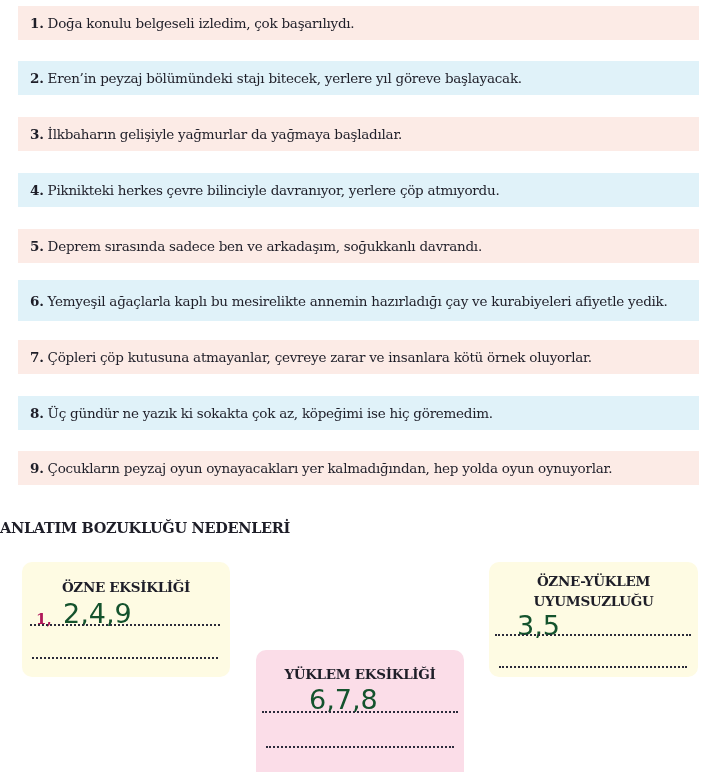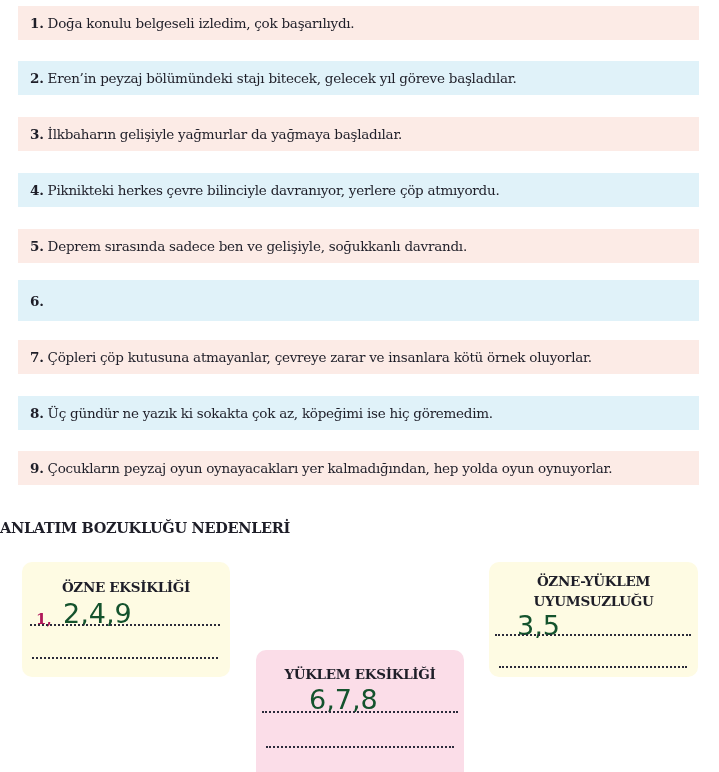--- a/index.html
+++ b/index.html
@@ -26,36 +26,37 @@
 </head>
 <body>
 
 <div>
   <div class="row pink" style="top:6px;">
     <span class="num">1.</span>
     <span>Doğa konulu belgeseli izledim, çok başarılıydı.</span>
   </div>
   <div class="row blue" style="top:61px;">
     <span class="num">2.</span>
-    <span>Eren’in peyzaj bölümündeki stajı bitecek, gelecek yıl göreve başladılar.</span>
+    <span>Eren’in peyzaj bölümündeki stajı bitecek, yerlere yıl göreve başlayacak.</span>
   </div>
   <div class="row pink" style="top:117px;">
     <span class="num">3.</span>
     <span>İlkbaharın gelişiyle yağmurlar da yağmaya başladılar.</span>
   </div>
   <div class="row blue" style="top:173px;">
     <span class="num">4.</span>
     <span>Piknikteki herkes çevre bilinciyle davranıyor, yerlere çöp atmıyordu.</span>
   </div>
   <div class="row pink" style="top:229px;">
     <span class="num">5.</span>
-    <span>Deprem sırasında sadece ben ve gelişiyle, soğukkanlı davrandı.</span>
+    <span>Deprem sırasında sadece ben ve arkadaşım, soğukkanlı davrandı.</span>
   </div>
   <div class="row blue" style="top:280px;height:41px;">
     <span class="num">6.</span>
+    <span>Yemyeşil ağaçlarla kaplı bu mesirelikte annemin hazırladığı çay ve kurabiyeleri afiyetle yedik.</span>
   </div>
   <div class="row pink" style="top:340px;">
     <span class="num">7.</span>
     <span>Çöpleri çöp kutusuna atmayanlar, çevreye zarar ve insanlara kötü örnek oluyorlar.</span>
   </div>
   <div class="row blue" style="top:396px;">
     <span class="num">8.</span>
     <span>Üç gündür ne yazık ki sokakta çok az, köpeğimi ise hiç göremedim.</span>
   </div>
   <div class="row pink" style="top:451px;">

